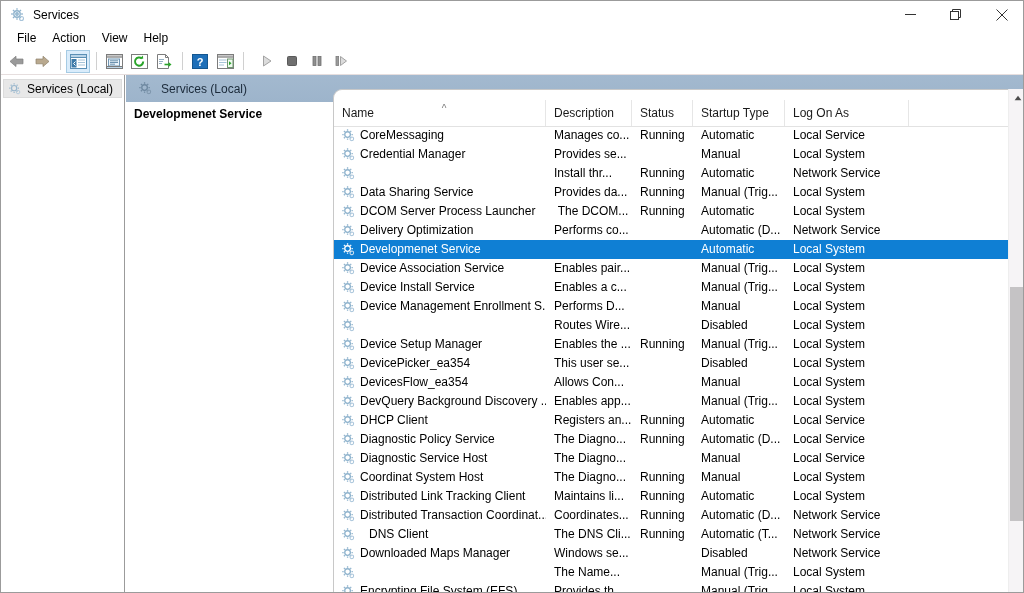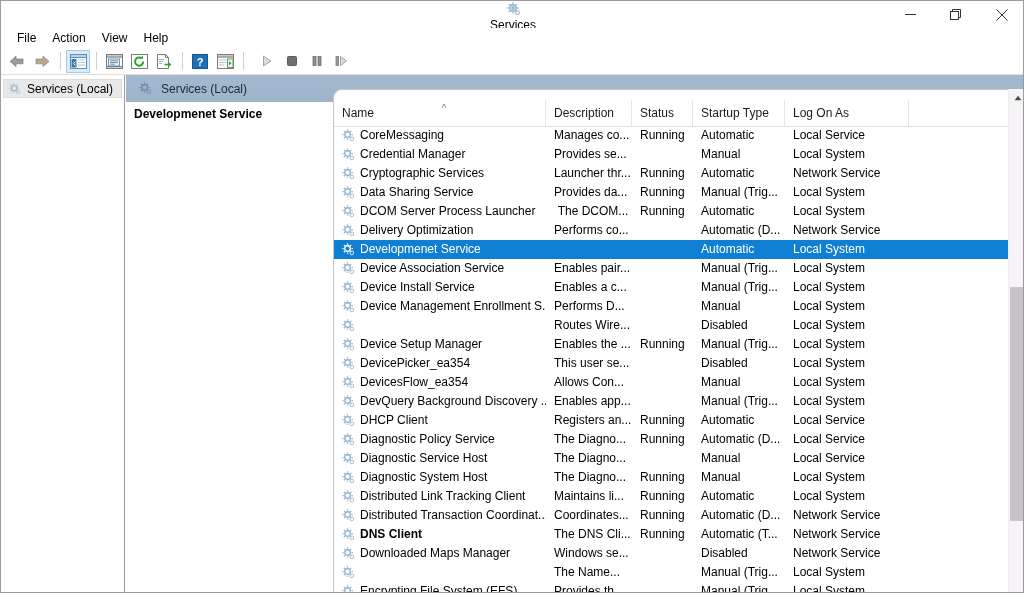--- a/index.html
+++ b/index.html
@@ -17,21 +17,21 @@
     border: 1px solid #9b9b9b;
     box-sizing: border-box;
     overflow: hidden;
   }
 
   
   .titlebar {
     position: absolute; left: 0; top: 0;
     width: 1024px; height: 27px;
     background: #ffffff;
-    display: flex; align-items: center; flex-direction: column;
+    display: flex; align-items: center;
   }
   .title-icon {
     width: 16px; height: 16px;
     margin-left: 9px; margin-right: 7px;
     flex: 0 0 auto;
   }
   .title-text {
     font-size: 12px; color: #000000;
     line-height: 16px;
     white-space: nowrap;
@@ -471,22 +471,21 @@
               <span class="cell" style="left: 451px; width: 110px; padding-left: 8px;">Local System</span>
             </div>
             <div class="lv-row">
               <span class="row-icon"><svg width="15" height="15" viewBox="0 0 16 16">
                   <g fill="none" stroke="#8fb3cd" stroke-width="1.4">
                     <circle cx="7" cy="7" r="3"></circle>
                     <path d="M7 1.4v1.4M7 11.2v1.4M1.4 7h1.4M11.2 7h1.4M3.1 3.1l1 1M9.9 9.9l1 1M10.9 3.1l-1 1M4.1 9.9l-1 1"></path>
                   </g>
                   <circle cx="11.5" cy="11.5" r="2" fill="none" stroke="#a8c4da" stroke-width="1.1"></circle>
                 </svg></span>
-              <span class="cell cell-name" style="left: 0px; width: 212px;">Cryptographic Services</span>
-              <span class="cell" style="left: 212px; width: 86px; padding-left: 8px;">Launcher thr...</span>
+              <span class="cell" style="left: 212px; width: 86px; padding-left: 8px;">Install thr...</span>
               <span class="cell" style="left: 298px; width: 61px; padding-left: 8px;">Running</span>
               <span class="cell" style="left: 359px; width: 92px; padding-left: 8px;">Automatic</span>
               <span class="cell" style="left: 451px; width: 110px; padding-left: 8px;">Network Service</span>
             </div>
             <div class="lv-row">
               <span class="row-icon"><svg width="15" height="15" viewBox="0 0 16 16">
                   <g fill="none" stroke="#8fb3cd" stroke-width="1.4">
                     <circle cx="7" cy="7" r="3"></circle>
                     <path d="M7 1.4v1.4M7 11.2v1.4M1.4 7h1.4M11.2 7h1.4M3.1 3.1l1 1M9.9 9.9l1 1M10.9 3.1l-1 1M4.1 9.9l-1 1"></path>
                   </g>
@@ -694,21 +693,21 @@
               <span class="cell" style="left: 451px; width: 110px; padding-left: 8px;">Local Service</span>
             </div>
             <div class="lv-row">
               <span class="row-icon"><svg width="15" height="15" viewBox="0 0 16 16">
                   <g fill="none" stroke="#8fb3cd" stroke-width="1.4">
                     <circle cx="7" cy="7" r="3"></circle>
                     <path d="M7 1.4v1.4M7 11.2v1.4M1.4 7h1.4M11.2 7h1.4M3.1 3.1l1 1M9.9 9.9l1 1M10.9 3.1l-1 1M4.1 9.9l-1 1"></path>
                   </g>
                   <circle cx="11.5" cy="11.5" r="2" fill="none" stroke="#a8c4da" stroke-width="1.1"></circle>
                 </svg></span>
-              <span class="cell cell-name" style="left: 0px; width: 212px;">Diagnostic System Host</span>
+              <span class="cell cell-name" style="left: 0px; width: 212px;">Coordinat System Host</span>
               <span class="cell" style="left: 212px; width: 86px; padding-left: 8px;">The Diagno...</span>
               <span class="cell" style="left: 298px; width: 61px; padding-left: 8px;">Running</span>
               <span class="cell" style="left: 359px; width: 92px; padding-left: 8px;">Manual</span>
               <span class="cell" style="left: 451px; width: 110px; padding-left: 8px;">Local System</span>
             </div>
             <div class="lv-row">
               <span class="row-icon"><svg width="15" height="15" viewBox="0 0 16 16">
                   <g fill="none" stroke="#8fb3cd" stroke-width="1.4">
                     <circle cx="7" cy="7" r="3"></circle>
                     <path d="M7 1.4v1.4M7 11.2v1.4M1.4 7h1.4M11.2 7h1.4M3.1 3.1l1 1M9.9 9.9l1 1M10.9 3.1l-1 1M4.1 9.9l-1 1"></path>
@@ -736,21 +735,21 @@
               <span class="cell" style="left: 451px; width: 110px; padding-left: 8px;">Network Service</span>
             </div>
             <div class="lv-row">
               <span class="row-icon"><svg width="15" height="15" viewBox="0 0 16 16">
                   <g fill="none" stroke="#8fb3cd" stroke-width="1.4">
                     <circle cx="7" cy="7" r="3"></circle>
                     <path d="M7 1.4v1.4M7 11.2v1.4M1.4 7h1.4M11.2 7h1.4M3.1 3.1l1 1M9.9 9.9l1 1M10.9 3.1l-1 1M4.1 9.9l-1 1"></path>
                   </g>
                   <circle cx="11.5" cy="11.5" r="2" fill="none" stroke="#a8c4da" stroke-width="1.1"></circle>
                 </svg></span>
-              <span class="cell cell-name" style="left: 0px; width: 212px; font-weight: bold;">DNS Client</span>
+              <span class="cell cell-name" style="left: 9px; width: 212px;">DNS Client</span>
               <span class="cell" style="left: 212px; width: 86px; padding-left: 8px;">The DNS Cli...</span>
               <span class="cell" style="left: 298px; width: 61px; padding-left: 8px;">Running</span>
               <span class="cell" style="left: 359px; width: 92px; padding-left: 8px;">Automatic (T...</span>
               <span class="cell" style="left: 451px; width: 110px; padding-left: 8px;">Network Service</span>
             </div>
             <div class="lv-row">
               <span class="row-icon"><svg width="15" height="15" viewBox="0 0 16 16">
                   <g fill="none" stroke="#8fb3cd" stroke-width="1.4">
                     <circle cx="7" cy="7" r="3"></circle>
                     <path d="M7 1.4v1.4M7 11.2v1.4M1.4 7h1.4M11.2 7h1.4M3.1 3.1l1 1M9.9 9.9l1 1M10.9 3.1l-1 1M4.1 9.9l-1 1"></path>

